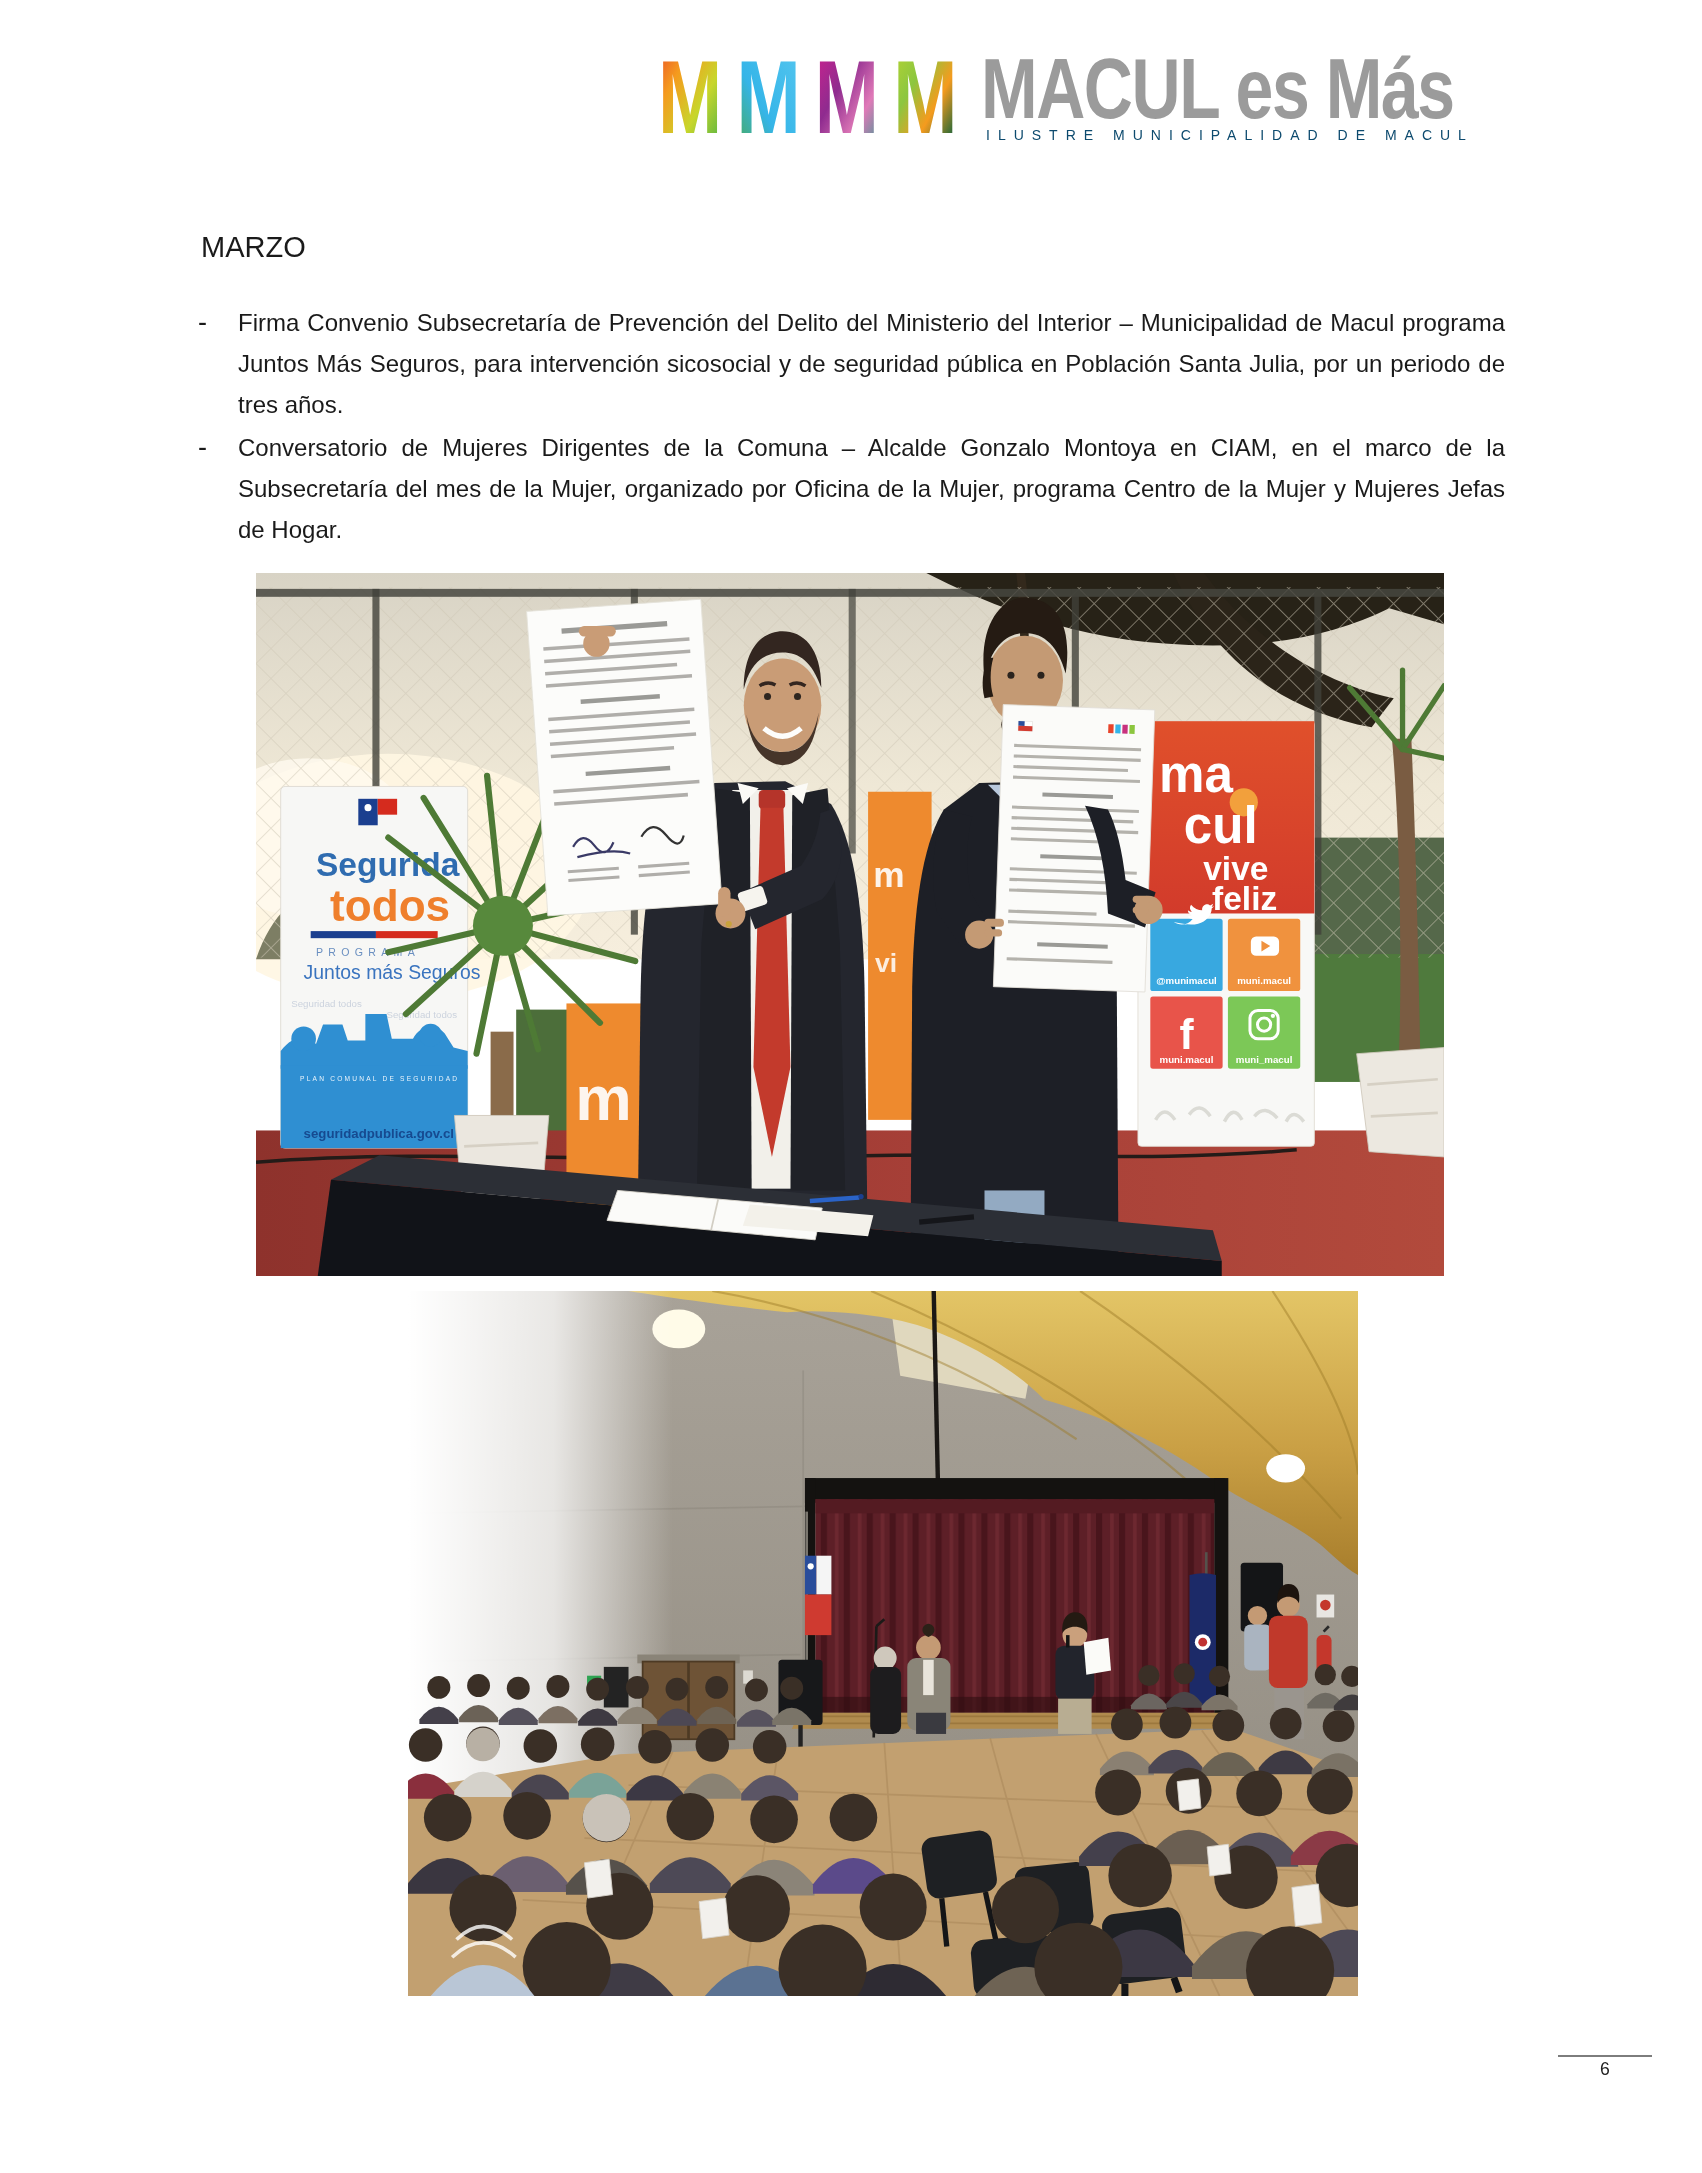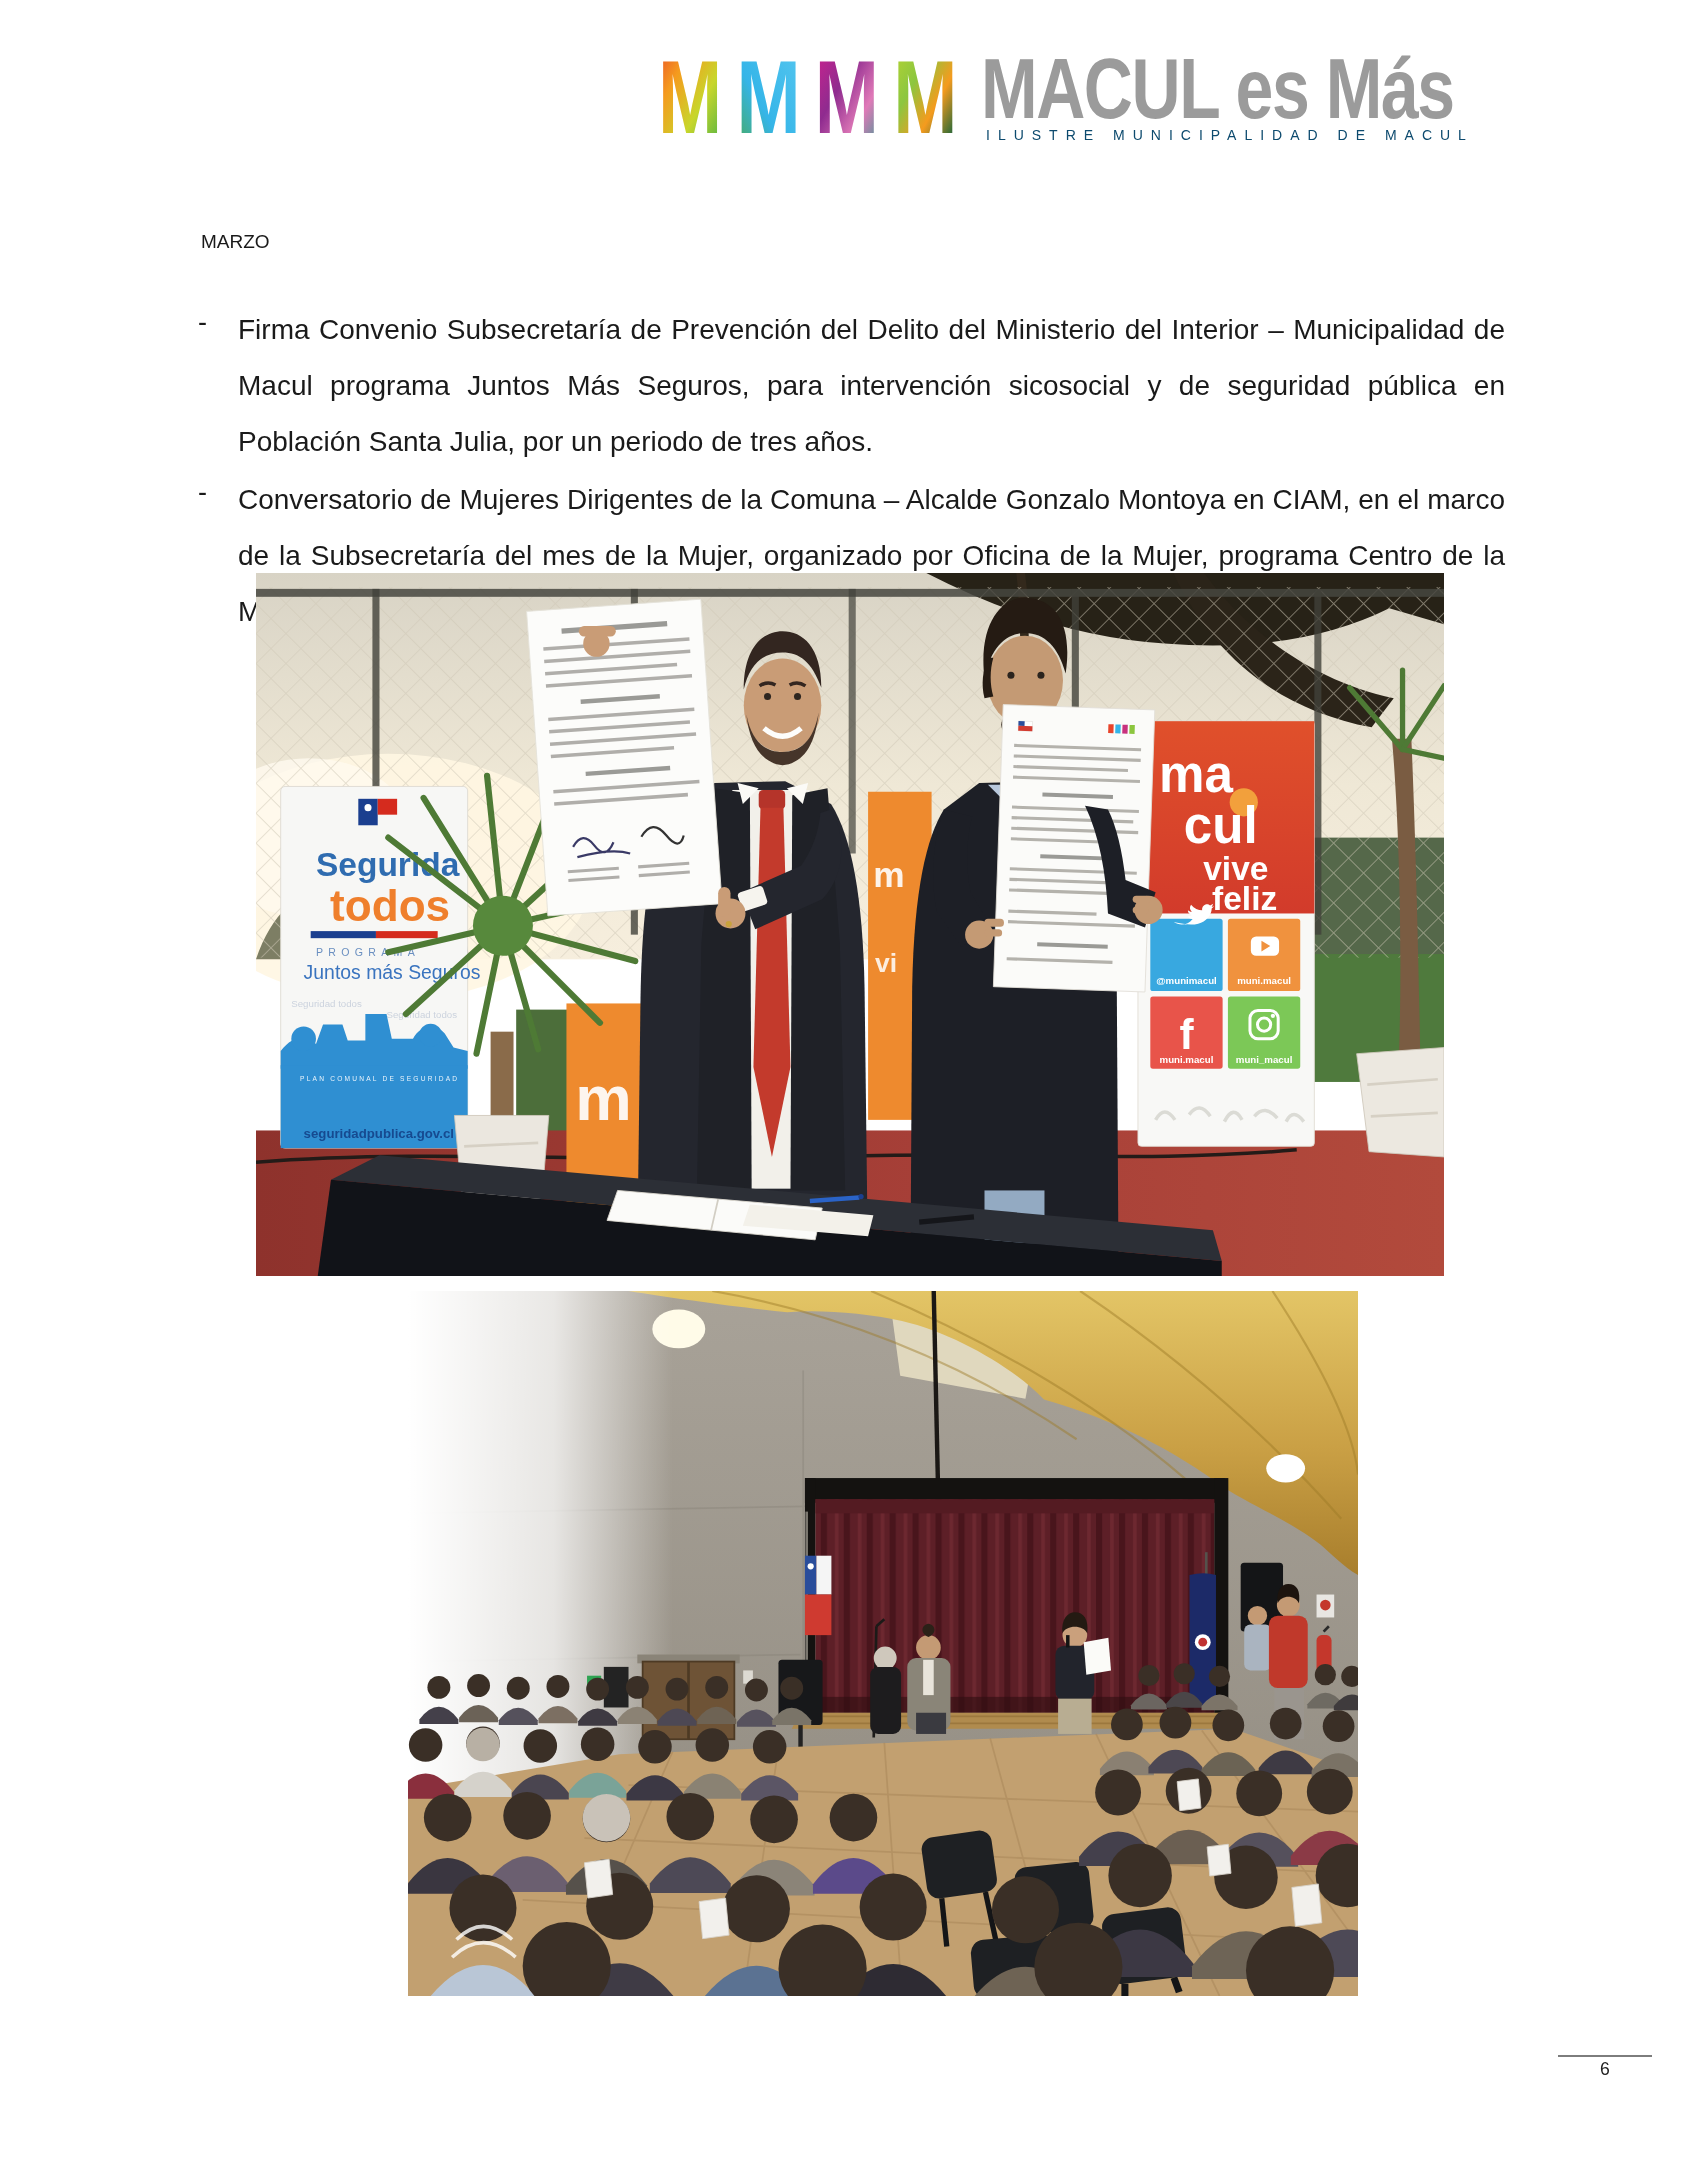--- a/index.html
+++ b/index.html
@@ -13,29 +13,29 @@
     position:absolute;left:981px;top:46px;font-size:85px;font-weight:bold;
     color:#9b9b9b;line-height:1;letter-spacing:-1.8px;white-space:nowrap;
     transform:scaleX(.8);transform-origin:left top;
   }
   #logo-subtitle{
     position:absolute;left:986px;top:127px;font-size:14px;color:#0c4a6e;
     letter-spacing:8px;white-space:nowrap;
   }
   
   #heading{
-    position:absolute;left:201px;top:231px;font-size:19px;color:#1a1a1a;
+    position:absolute;left:201px;top:231px;font-size:29px;color:#1a1a1a;
   }
   #bullets{position:absolute;left:198px;top:302px;width:1307px;}
   .bullet{display:flex;margin:0 0 1.8px 0;}
   .bullet .marker{
     flex:0 0 40px;font-size:27px;color:#1a1a1a;line-height:41px;
   }
   .bullet .btext{
-    flex:1;font-size:28px;color:#1a1a1a;line-height:56px;
+    flex:1;font-size:24px;color:#1a1a1a;line-height:41px;
     text-align:justify;text-align-last:left;
   }
   
   #photo1{position:absolute;left:256px;top:573px;width:1188px;height:703px;}
   #photo2{position:absolute;left:408px;top:1291px;width:950px;height:705px;}
   #photo1 svg,#photo2 svg{display:block;width:100%;height:100%;}
   
   #footer-rule{position:absolute;left:1558px;top:2055px;width:94px;height:1.8px;background:#7d7d7d;}
   #page-number{
     position:absolute;left:1558px;top:2059px;width:94px;text-align:center;

